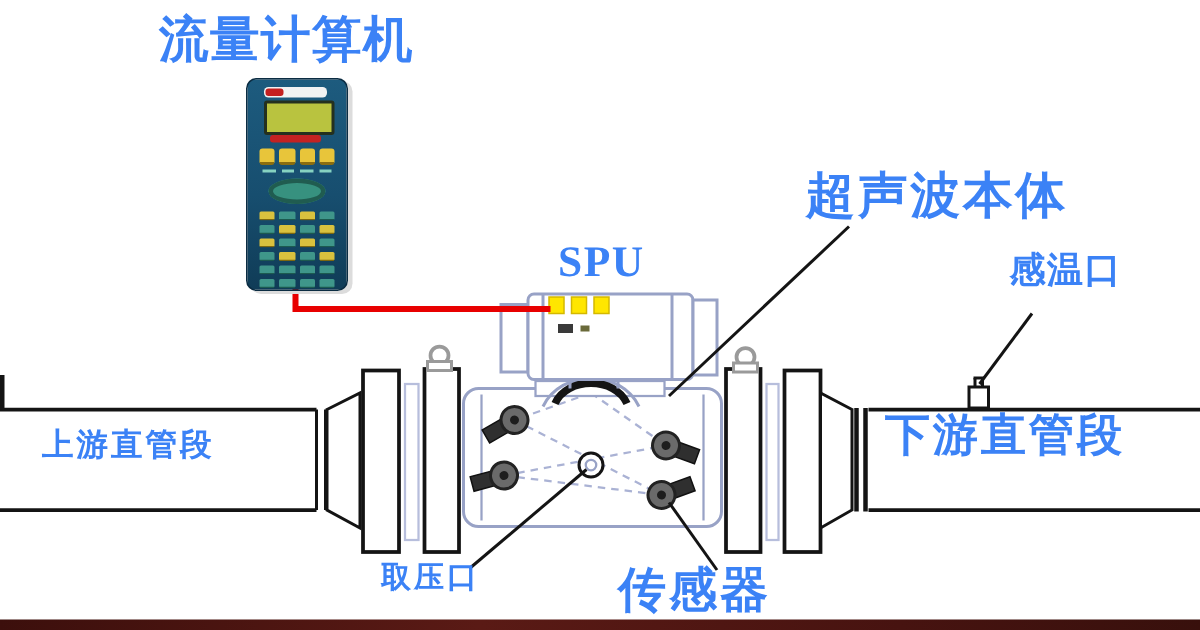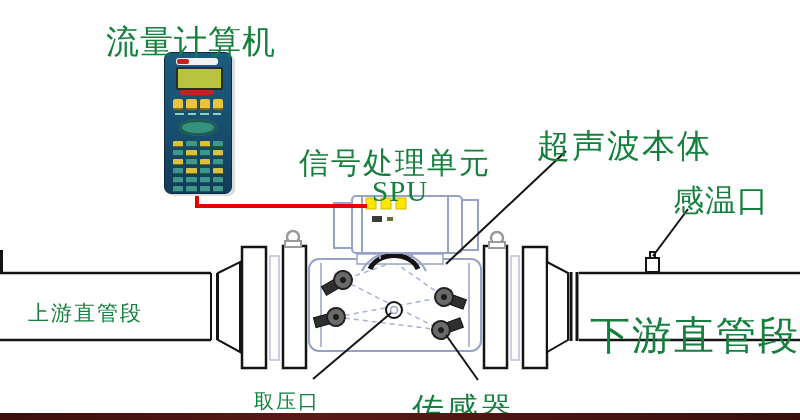--- a/index.html
+++ b/index.html
@@ -1,26 +1,26 @@
 <!DOCTYPE html>
 <html><head>
 <meta charset="utf-8">
 <style>
   html,body{margin:0;padding:0;}
   .stage{position:relative;width:800px;height:420px;background:#ffffff;overflow:hidden;
          font-family:"Liberation Sans","DejaVu Sans",sans-serif;}
   .stage svg{position:absolute;left:0;top:0;}
-  .lbl{position:absolute;font-weight:400;color:#15803d;white-space:nowrap;line-height:1;margin-top:16px;}
+  .lbl{position:absolute;font-weight:700;color:#3b82f6;white-space:nowrap;line-height:1;}
   .lbl-flow{left:106px;top:9px;font-size:33px;letter-spacing:1px;}
   .lbl-spu1{left:299px;top:132px;font-size:30px;letter-spacing:2px;}
   .lbl-spu2{left:372px;top:161px;font-size:29px;font-family:"Liberation Serif","DejaVu Serif",serif;letter-spacing:1px;}
   .lbl-ultra{left:537px;top:113px;font-size:33px;letter-spacing:2px;}
-  .lbl-temp{left:673px;top:169px;font-size:31px;letter-spacing:1px;}
+  .lbl-temp{left:673px;top:169px;font-size:24px;letter-spacing:1px;}
   .lbl-up{left:28px;top:286px;font-size:21px;letter-spacing:2px;}
-  .lbl-down{left:590px;top:299px;font-size:40px;letter-spacing:2px;}
+  .lbl-down{left:590px;top:276px;font-size:30px;letter-spacing:2px;}
   .lbl-ptap{left:254px;top:375px;font-size:20px;letter-spacing:2px;}
   .lbl-sensor{left:412px;top:377px;font-size:32px;letter-spacing:2px;}
   
   .device{position:absolute;left:164px;top:52px;width:66px;height:140px;
           background:linear-gradient(180deg,#1d5b7e 0%,#174e6f 55%,#103c57 100%);
           border:1px solid #0b2c42;border-radius:7px;box-shadow:3px 2px 0 #dcdcdc;}
   .dev-logo{position:absolute;left:11px;top:5px;width:42px;height:7px;background:#f2f2f2;border-radius:3px;overflow:hidden;}
   .dev-logo::before{content:"";position:absolute;left:1px;top:1px;width:12px;height:5px;background:#c42020;border-radius:2px;}
   .dev-screen{position:absolute;left:11px;top:14px;width:43px;height:19px;background:#b9c33f;
               border:2px solid #24301f;border-radius:2px;}
@@ -204,21 +204,20 @@
         <i class="k-t"></i>
         <i class="k-t"></i>
       <i class="k-t"></i>
         <i class="k-t"></i>
         <i class="k-t"></i>
         <i class="k-t"></i>
     </div>
   </div>
 
   <div class="lbl lbl-flow">流量计算机</div>
-  <div class="lbl lbl-spu1">信号处理单元</div>
   <div class="lbl lbl-spu2">SPU</div>
   <div class="lbl lbl-ultra">超声波本体</div>
   <div class="lbl lbl-temp">感温口</div>
   <div class="lbl lbl-up">上游直管段</div>
   <div class="lbl lbl-down">下游直管段</div>
   <div class="lbl lbl-ptap">取压口</div>
   <div class="lbl lbl-sensor">传感器</div>
 
   <div class="bottom-strip"></div>
 </div>

